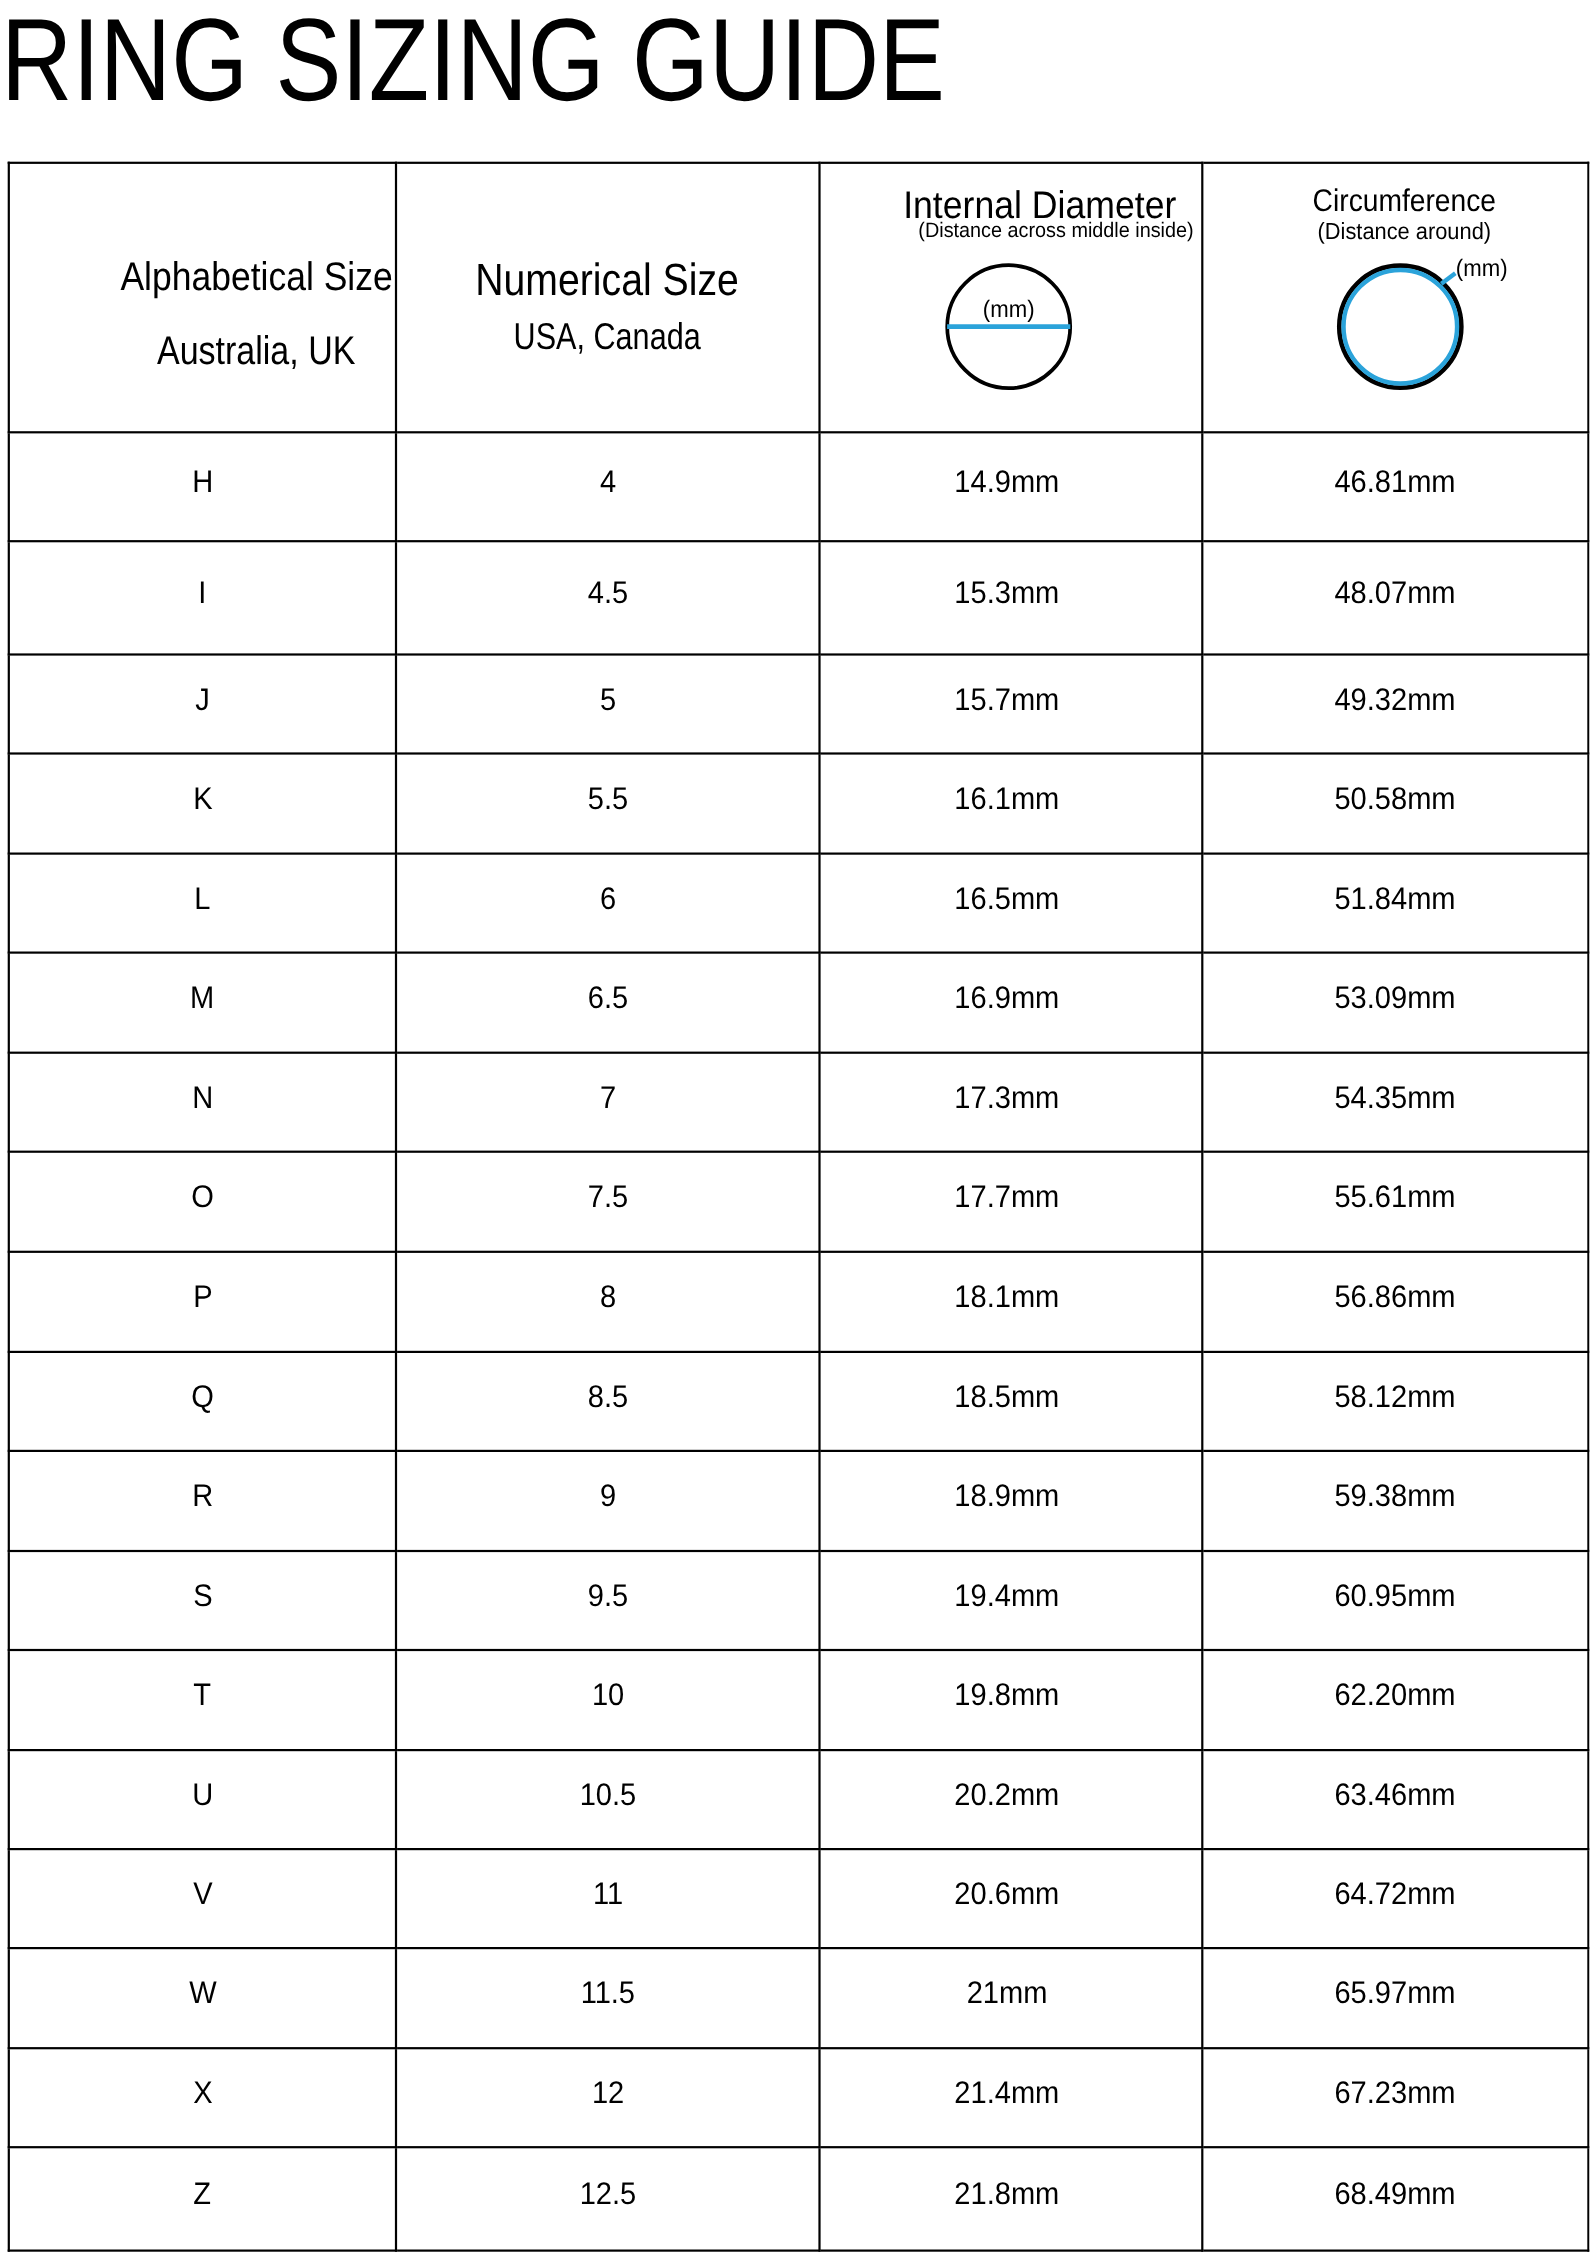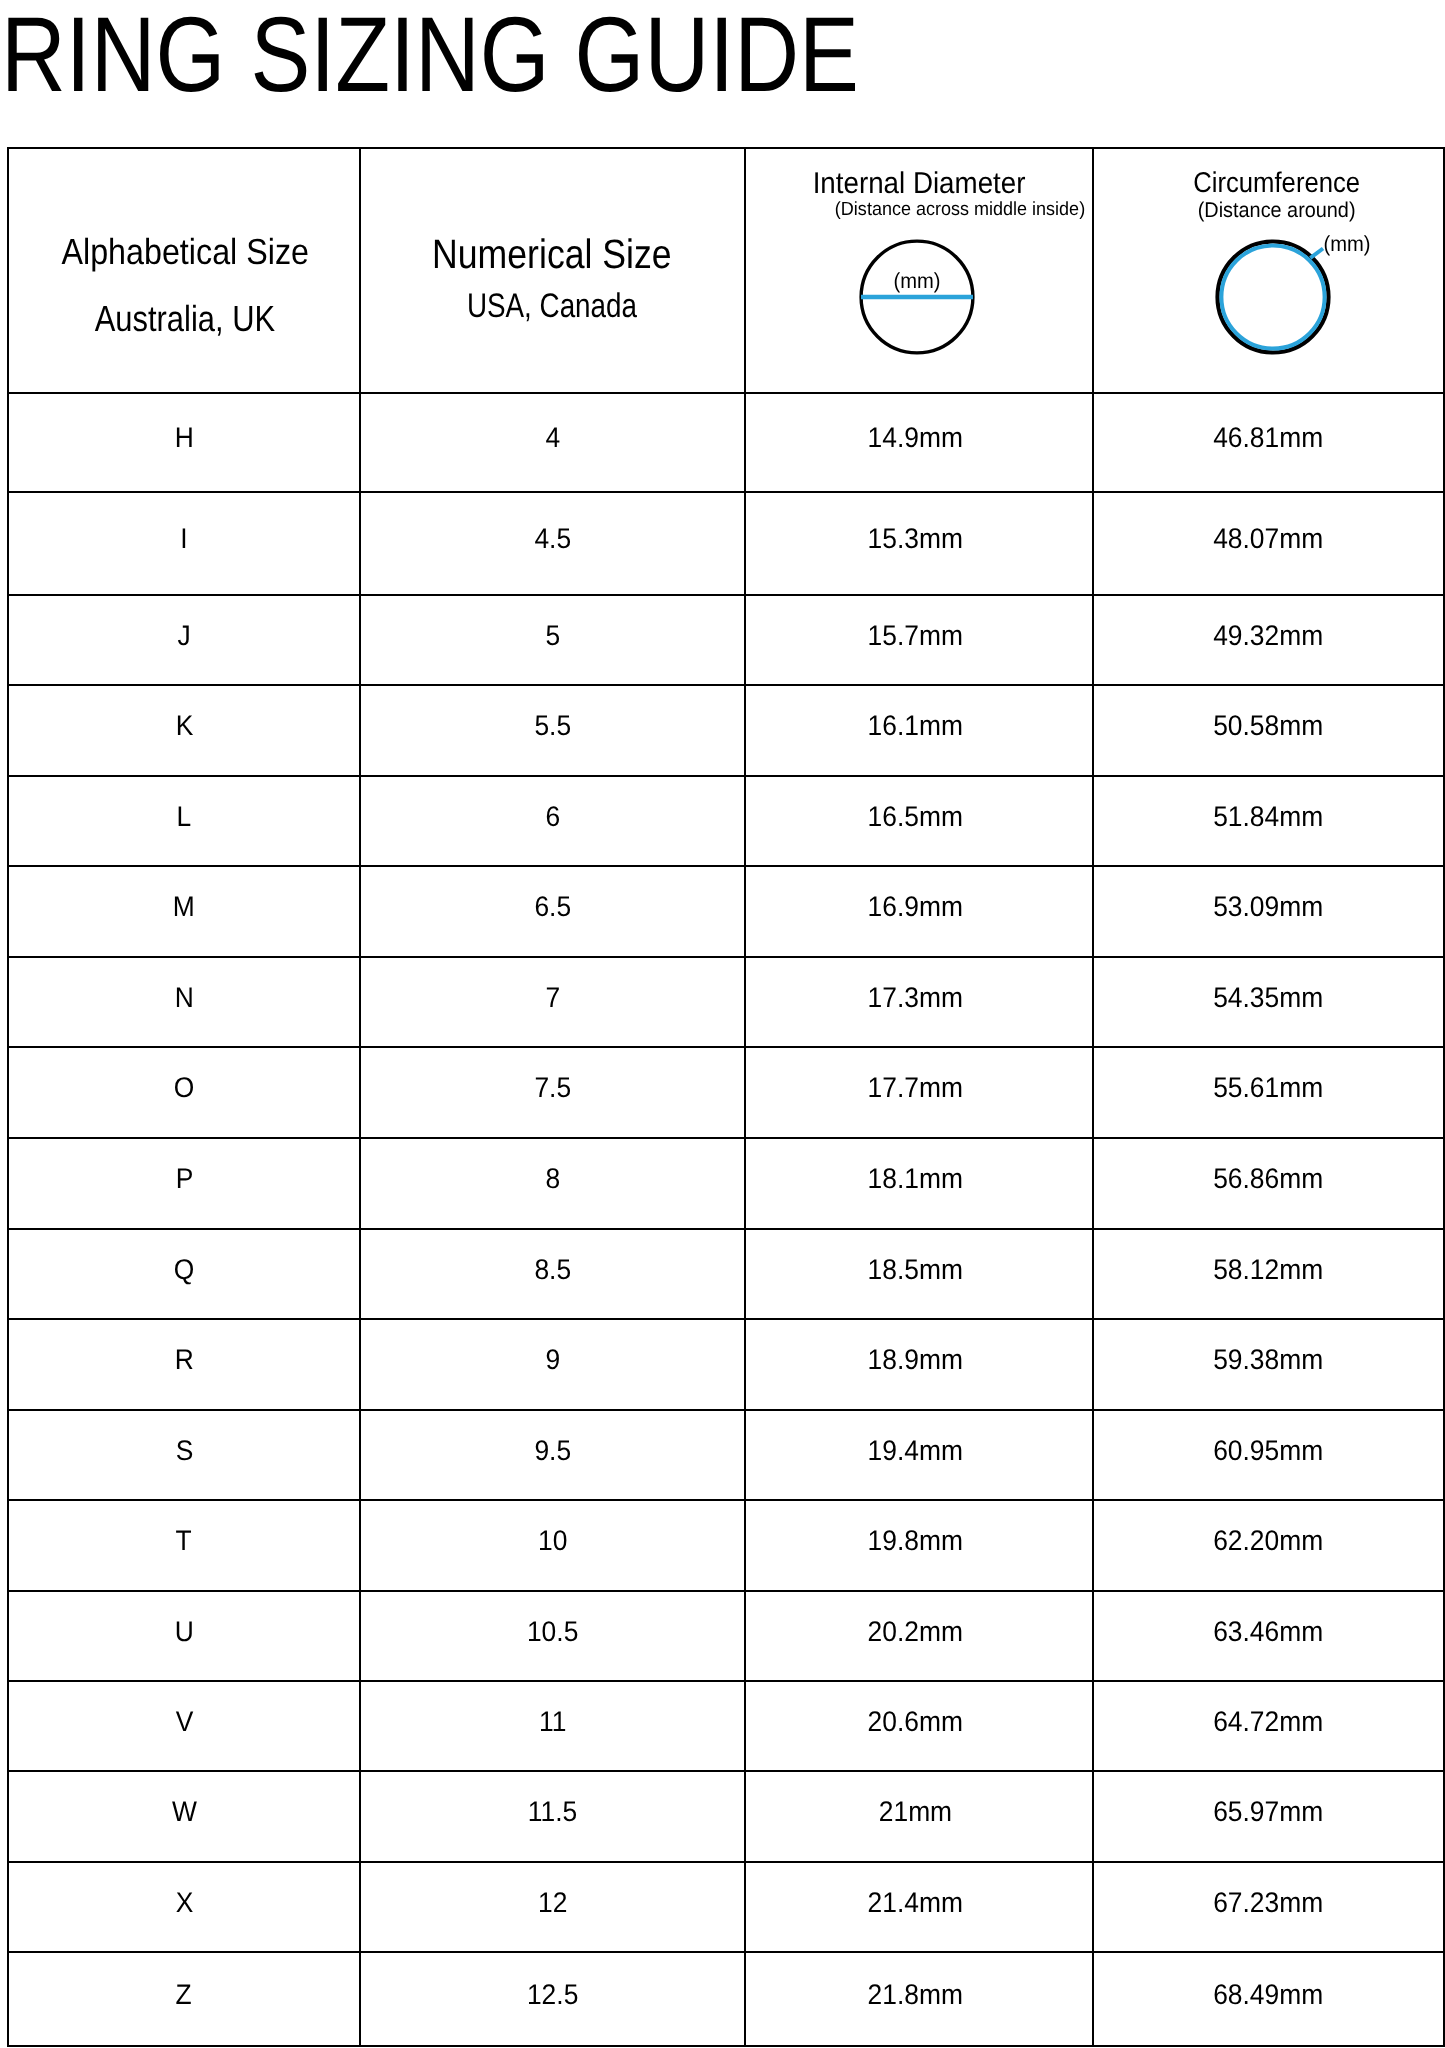--- a/index.html
+++ b/index.html
@@ -65,21 +65,21 @@
     line-height:1;
     transform:scaleX(0.93);
     white-space:nowrap;
     position:relative;
     top:-4px;
   }
   td.dc2 .cellval { position:relative; left:-4px; }
   tr.datarow td { padding-top:0px; }
 
   .habs { position:absolute; left:0; width:100%; text-align:center; line-height:1; white-space:nowrap; }
-  .habs.off1 { left:1px; }
+  .habs.off1 { left:1px;padding-left:48px; }
   .habs.off2 { left:-1px; }
   .habs.off4 { left:8px; }
   .sq { display:inline-block; transform-origin:center top; }
 </style>
 
 </head>
 <body>
 
 <div id="page">
   <div id="title">RING SIZING GUIDE</div>
@@ -95,21 +95,21 @@
       <tr class="headrow">
         <td>
           <div class="habs off1" style="top:85px;font-size:36.3px;"><span class="sq" style="transform:scaleX(0.889)">Alphabetical Size</span></div>
           <div class="habs off1" style="top:124.4px;font-size:36.3px;margin-top:28px;"><span class="sq" style="transform:scaleX(0.852)">Australia, UK</span></div>
         </td>
         <td>
           <div class="habs off2" style="top:85px;font-size:41px;"><span class="sq" style="transform:scaleX(0.869)">Numerical Size</span></div>
           <div class="habs off2" style="top:124.4px;font-size:34px;margin-top:16px;"><span class="sq" style="transform:scaleX(0.818)">USA, Canada</span></div>
         </td>
         <td>
-          <div class="habs" style="top:19.5px;font-size:30px;"><span class="sq" style="transform:scaleX(0.925)">Internal Diameter</span></div>
+          <div class="habs" style="top:19.5px;font-size:35px;margin-left:26px;"><span class="sq" style="transform:scaleX(0.925)">Internal Diameter</span></div>
           <div class="habs" style="top:50.5px;font-size:19px;text-align:right;"><span class="sq" style="transform:scaleX(0.948)">(Distance across middle inside)</span></div>
           <div style="position:absolute; left:105.5px; top:83.2px; width:130px;"><svg class="diag" width="130" height="130" viewBox="0 0 130 130">
               <circle cx="65" cy="65" r="55.9" fill="none" stroke="#000" stroke-width="3.4"></circle>
               <line x1="9" y1="65" x2="121" y2="65" stroke="#2BA3DA" stroke-width="4.4"></line>
               <text x="65" y="55.9" text-anchor="middle" textLength="47" lengthAdjust="spacingAndGlyphs" font-family="&quot;Liberation Sans&quot;, sans-serif" font-size="21.6" fill="#000">(mm)</text>
             </svg></div>
         </td>
         <td>
           <div class="habs off4" style="top:19.5px;font-size:28.5px;"><span class="sq" style="transform:scaleX(0.9)">Circumference</span></div>
           <div class="habs off4" style="top:50.5px;font-size:21.3px;"><span class="sq" style="transform:scaleX(0.932)">(Distance around)</span></div>

